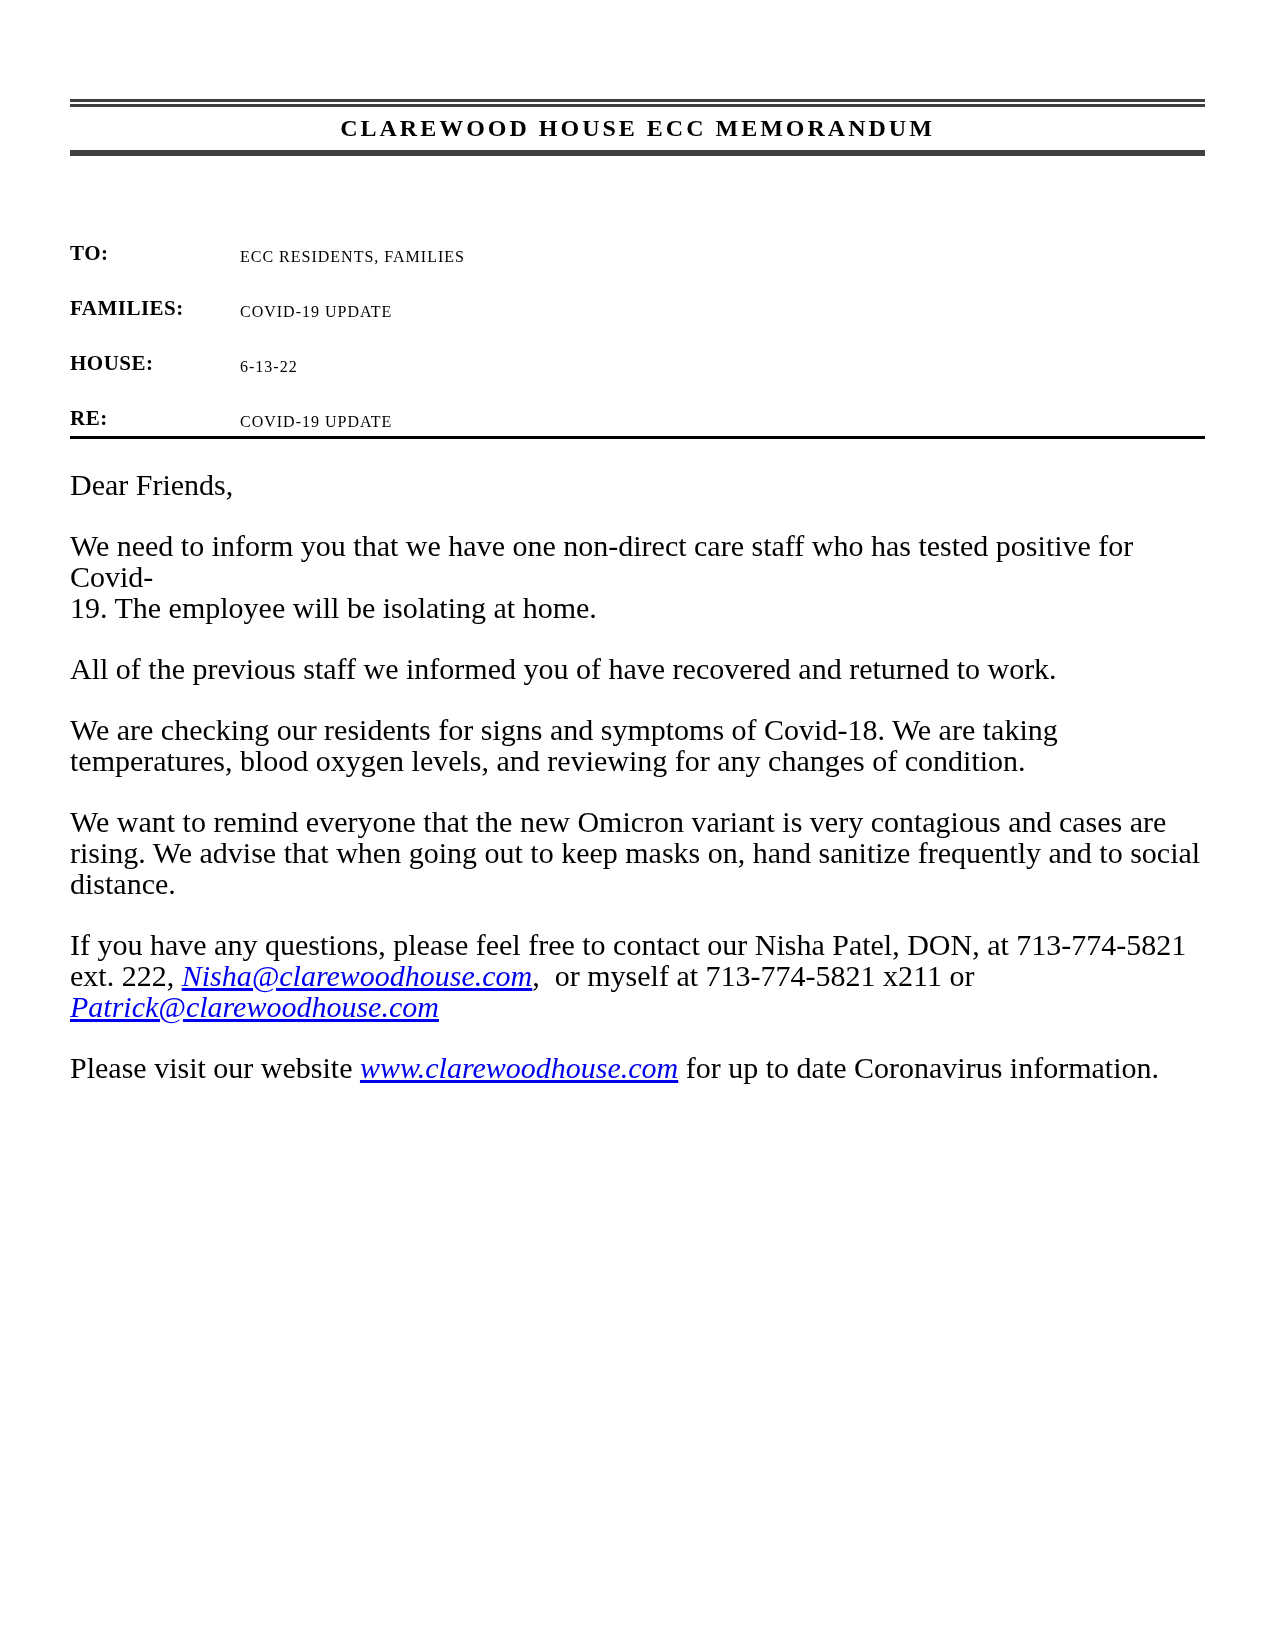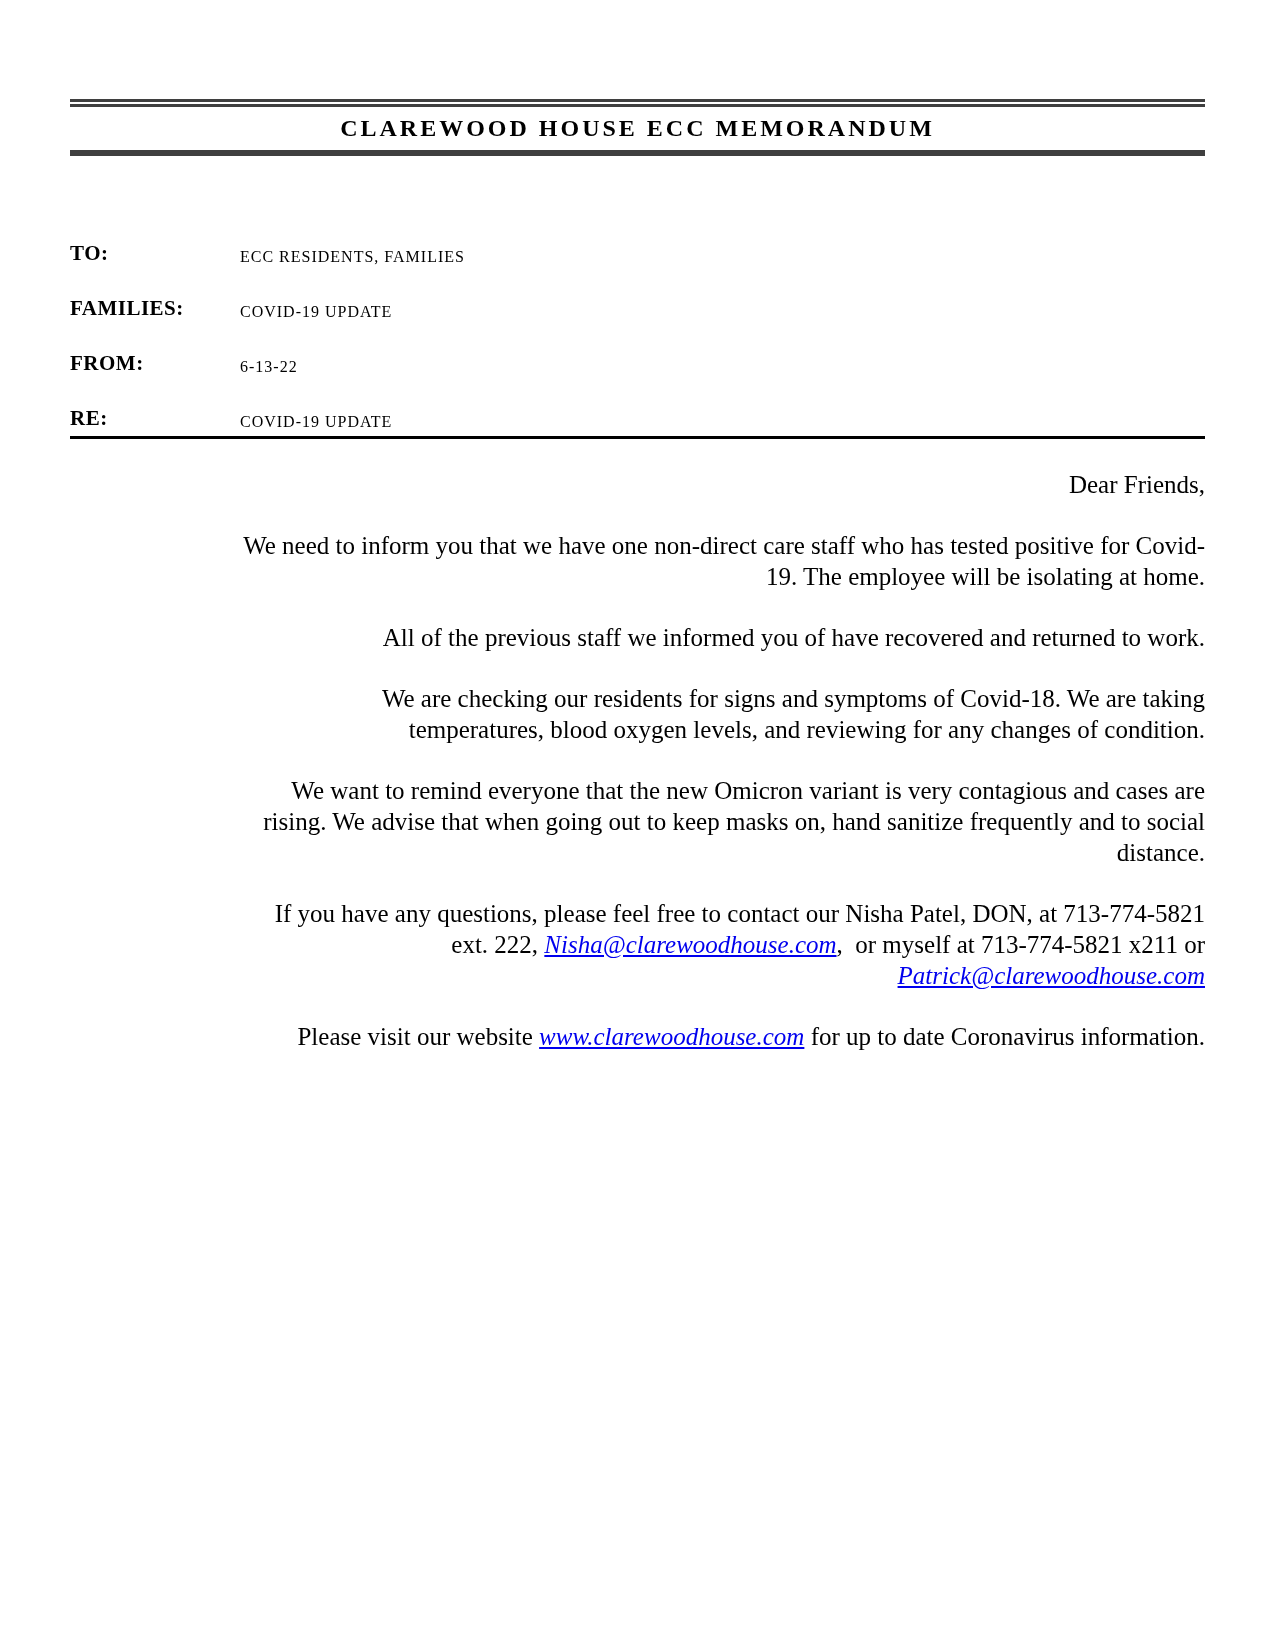--- a/index.html
+++ b/index.html
@@ -58,24 +58,23 @@
   .fields-divider {
     height: 3px;
     background: #000000;
     margin-top: 5px;
   }
 
   
   .body-text { margin-top: 30px; }
   .body-text p {
     margin: 8px 0 30px 0;
-    font-size: 25px;
+    font-size: 30px;
     line-height: 31px;
     white-space: pre-wrap;
-    text-align: right;
   }
   .doc-link {
     color: #0000ee;
     text-decoration: underline;
     cursor: pointer;
     font-style: italic;
   }
 </style>
 </head>
 <body>
@@ -98,21 +97,21 @@
     <div class="fields">
       <div class="field-row">
         <span class="field-label">TO:</span>
         <span class="field-value">ECC RESIDENTS, FAMILIES</span>
       </div>
       <div class="field-row">
         <span class="field-label">FAMILIES:</span>
         <span class="field-value">COVID-19 UPDATE</span>
       </div>
       <div class="field-row">
-        <span class="field-label">FROM:</span>
+        <span class="field-label">HOUSE:</span>
         <span class="field-value">6-13-22</span>
       </div>
       <div class="field-row">
         <span class="field-label">RE:</span>
         <span class="field-value">COVID-19 UPDATE</span>
       </div>
     </div>
 
     <div class="fields-divider"></div>
 

